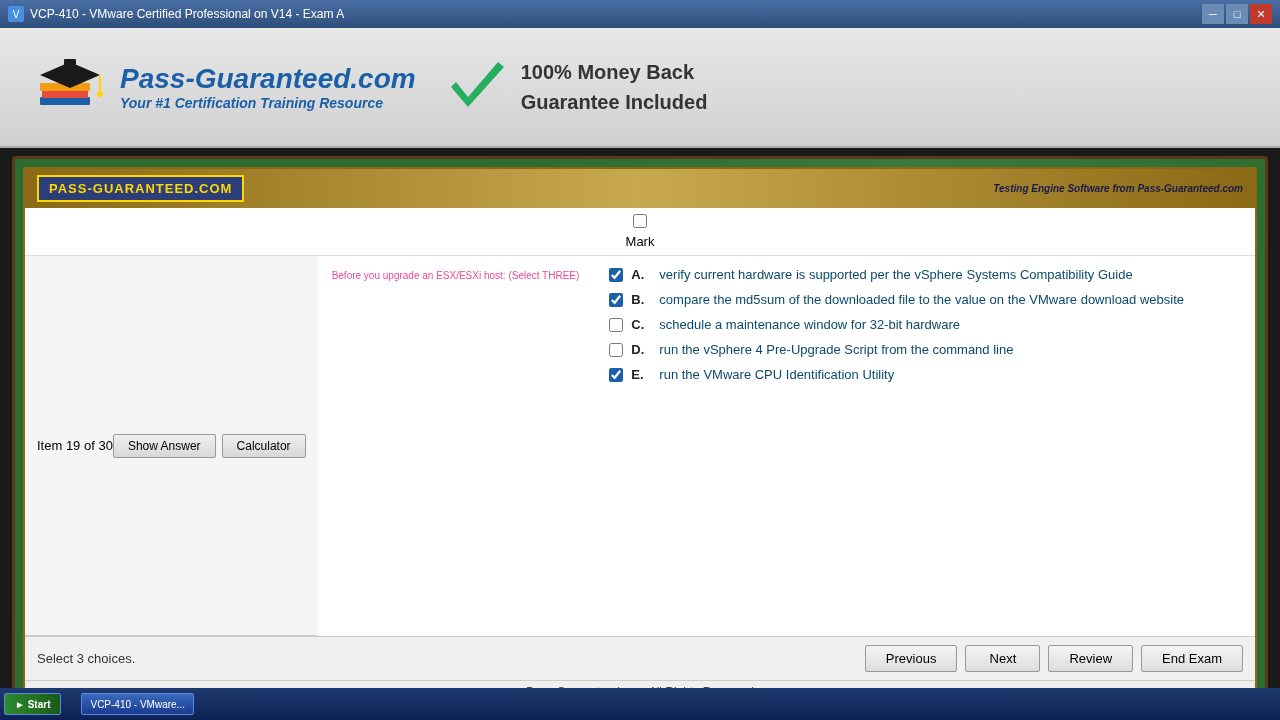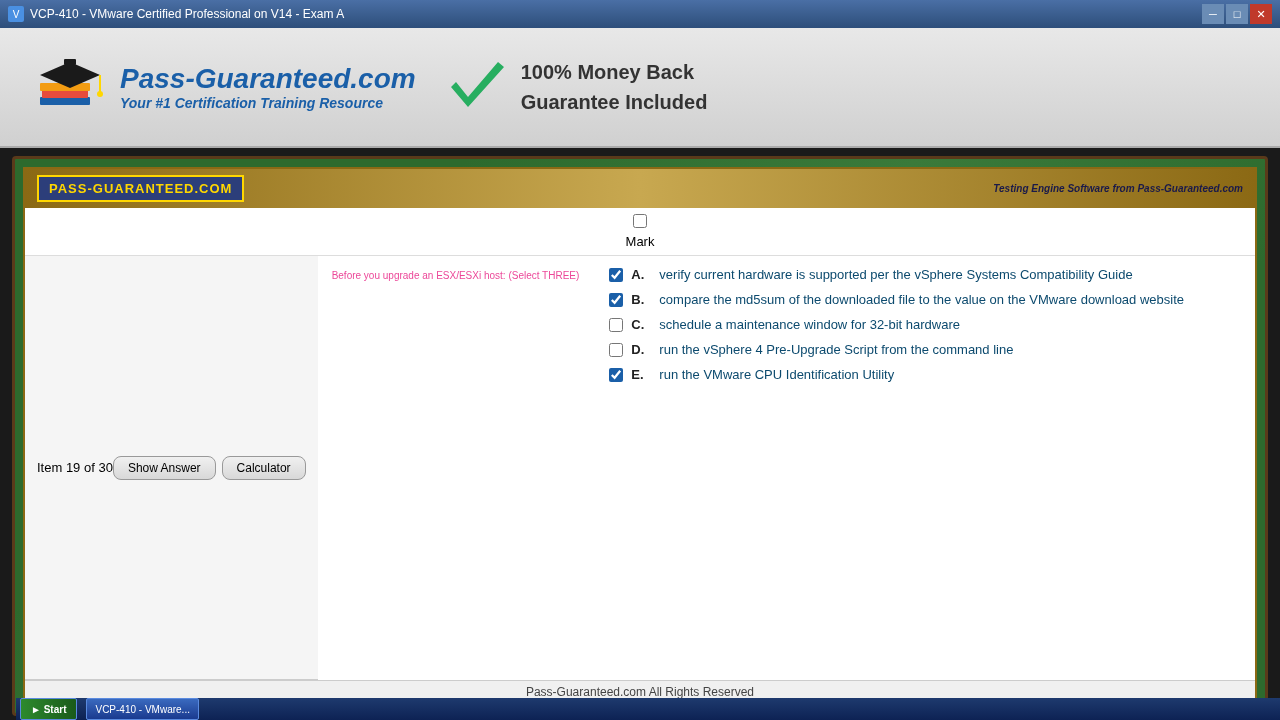--- a/index.html
+++ b/index.html
@@ -178,21 +178,21 @@
     }
     #item-counter { font-size: 13px; }
     #item-buttons { display: flex; gap: 6px; }
 
     .action-btn {
       padding: 4px 14px;
       background: linear-gradient(to bottom, #f0f0f0, #d8d8d8);
       border: 1px solid #999;
       cursor: pointer;
       font-size: 12px;
-      border-radius: 8px;
+      border-radius: 2px;
     }
 
     
     #question-text {
       padding: 12px 14px 6px;
       font-size: 10px;
       color: #ec4899;
       line-height: 1.5;
     }
 
@@ -257,29 +257,29 @@
       text-align: center;
       padding: 4px;
       font-size: 12px;
       color: #444;
       background: #f0f0f0;
       border-top: 1px solid #ccc;
     }
 
     
     #taskbar {
-      height: 22px;
+      height: 32px;
       background: linear-gradient(to bottom, #1e3a6e, #0d2254);
       display: flex;
       align-items: center;
       padding: 0 4px;
-      gap: 9px;
+      gap: 20px;
       position: absolute;
       bottom: 0;
-      left: 16px;
+      left: 0;
       right: 0;
     }
     .taskbar-btn {
       height: 22px;
       padding: 0 8px;
       background: linear-gradient(to bottom, #3a6abf, #1a3a8f);
       border: 1px solid #5a8adf;
       color: white;
       font-size: 10px;
       cursor: pointer;
@@ -400,20 +400,31 @@
             <input type="checkbox" id="answer-E" checked="" style="">
             <label for="answer-E" style="display: flex; align-items: center; gap: 8px; cursor: pointer;">
               <span class="answer-label">E.</span>
               <span class="answer-text">run the VMware CPU Identification Utility</span>
             </label>
           </div>
         </div>
 
     </div>
 
+    <div id="footer-bar">
+      <span id="select-info">Select 3 choices.</span>
+      <div style="display:flex; gap:8px; align-items:center;">
+        <div id="nav-buttons">
+          <button class="nav-btn">Previous</button>
+          <button class="nav-btn">Next</button>
+          <button class="nav-btn">Review</button>
+        </div>
+        <button class="end-btn">End Exam</button>
+      </div>
+    </div>
 
     <div id="copyright-bar">Pass-Guaranteed.com All Rights Reserved</div>
 
   </div>
 </div>
 
 <div id="taskbar">
   <button class="taskbar-btn taskbar-start">► Start</button>
   <button class="taskbar-btn">VCP-410 - VMware...</button>
 </div>

